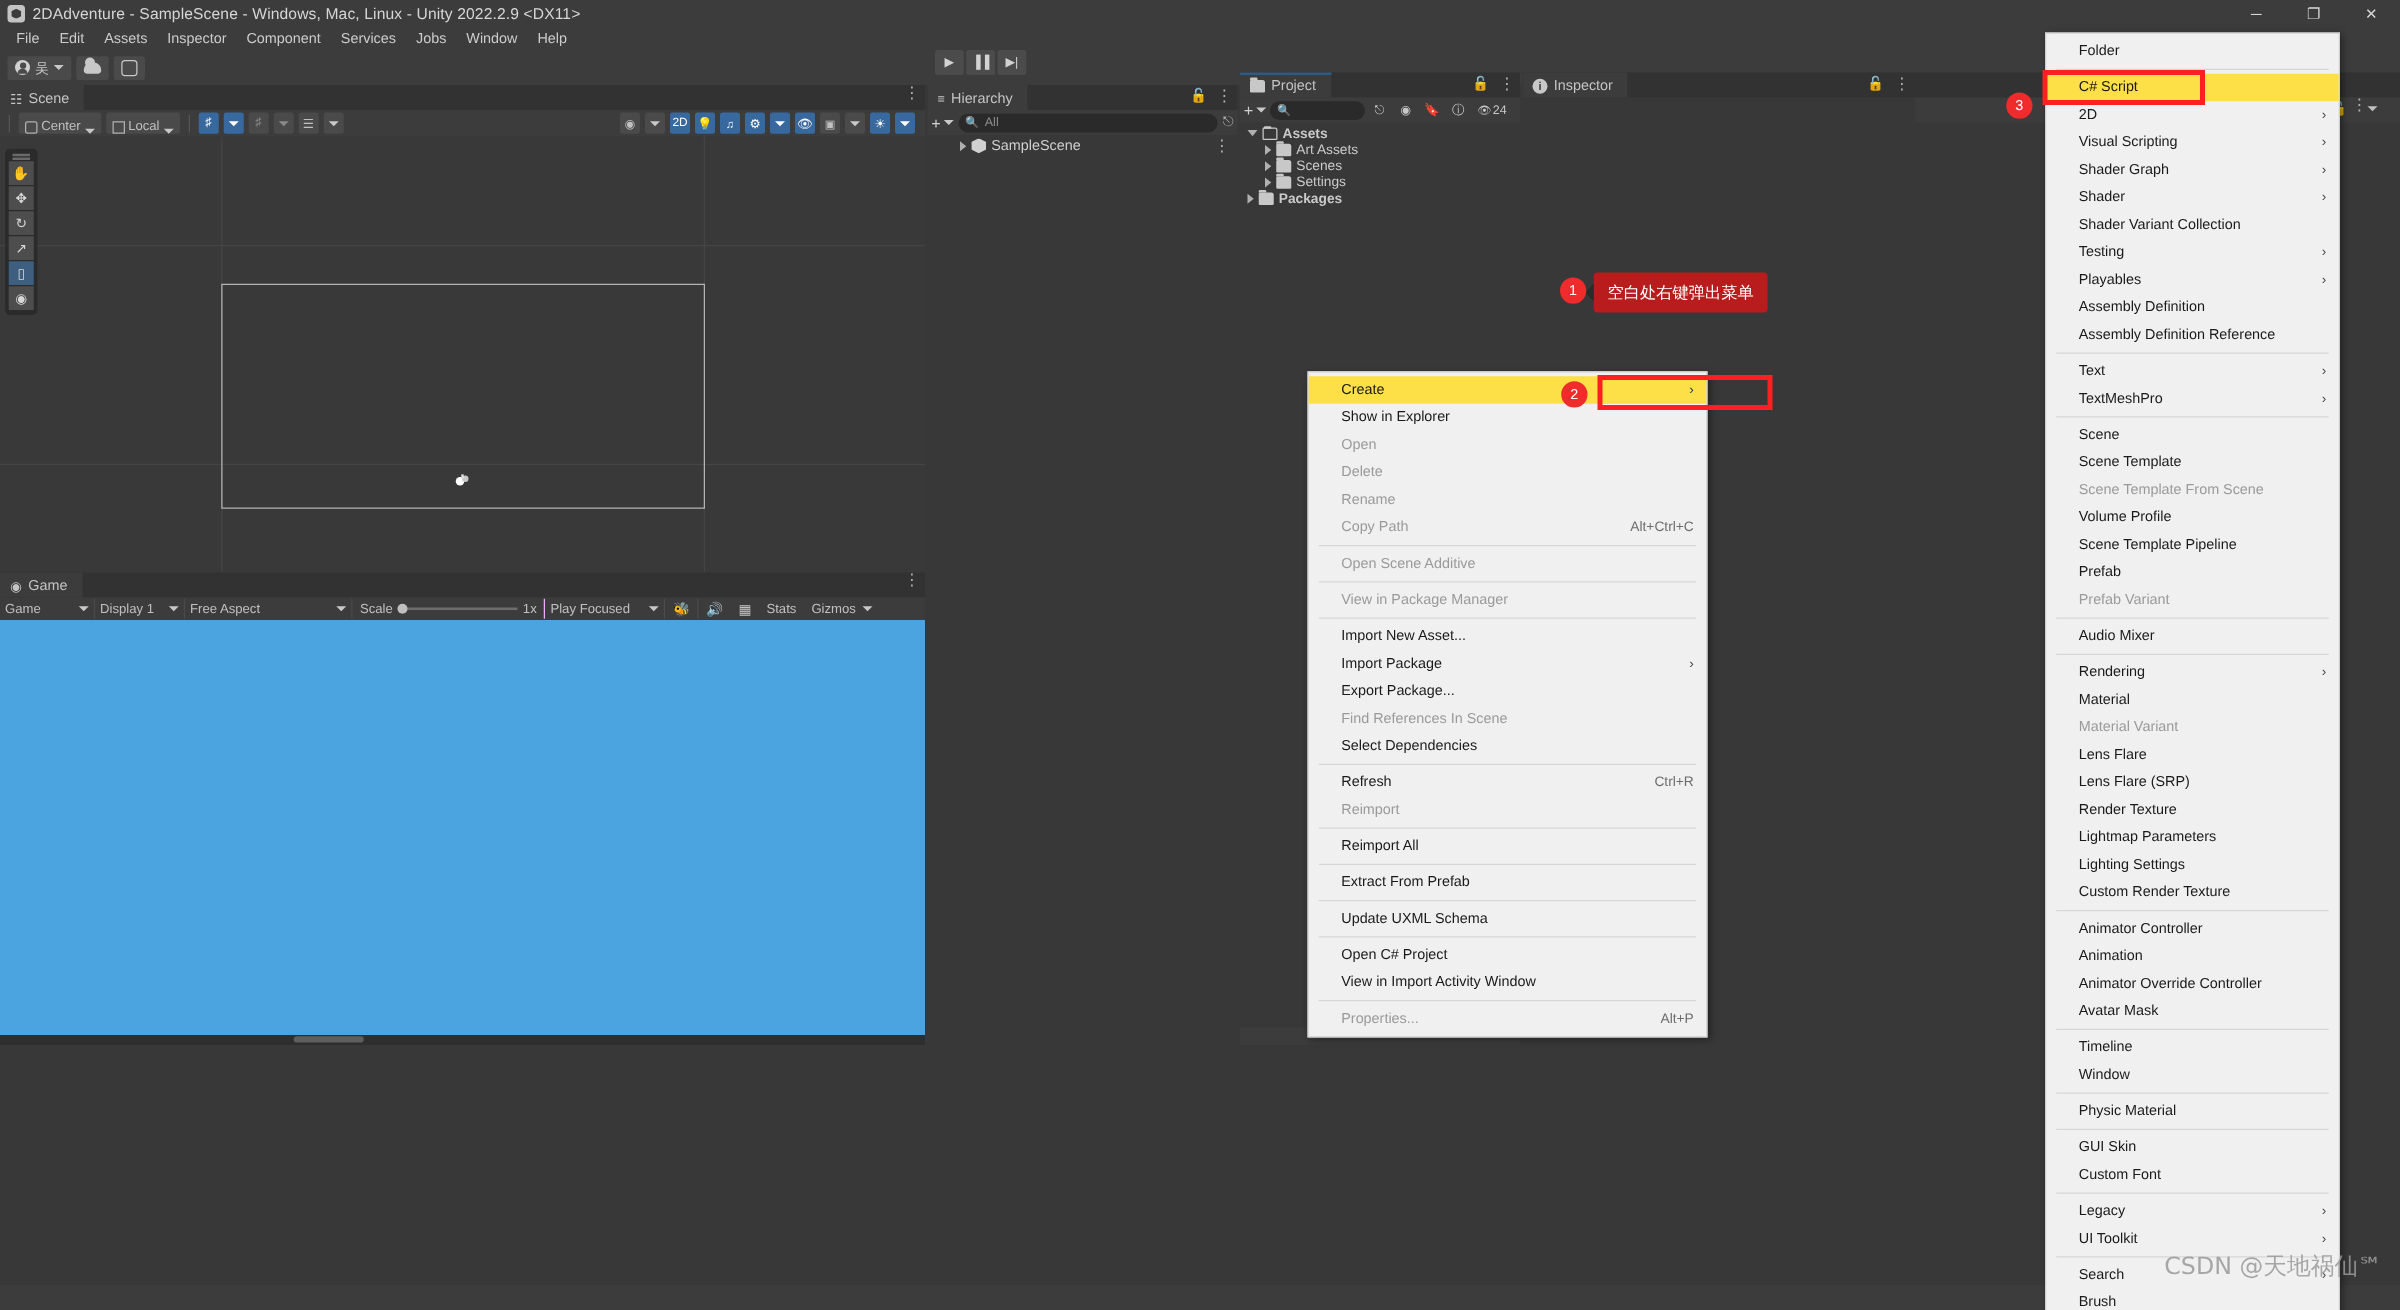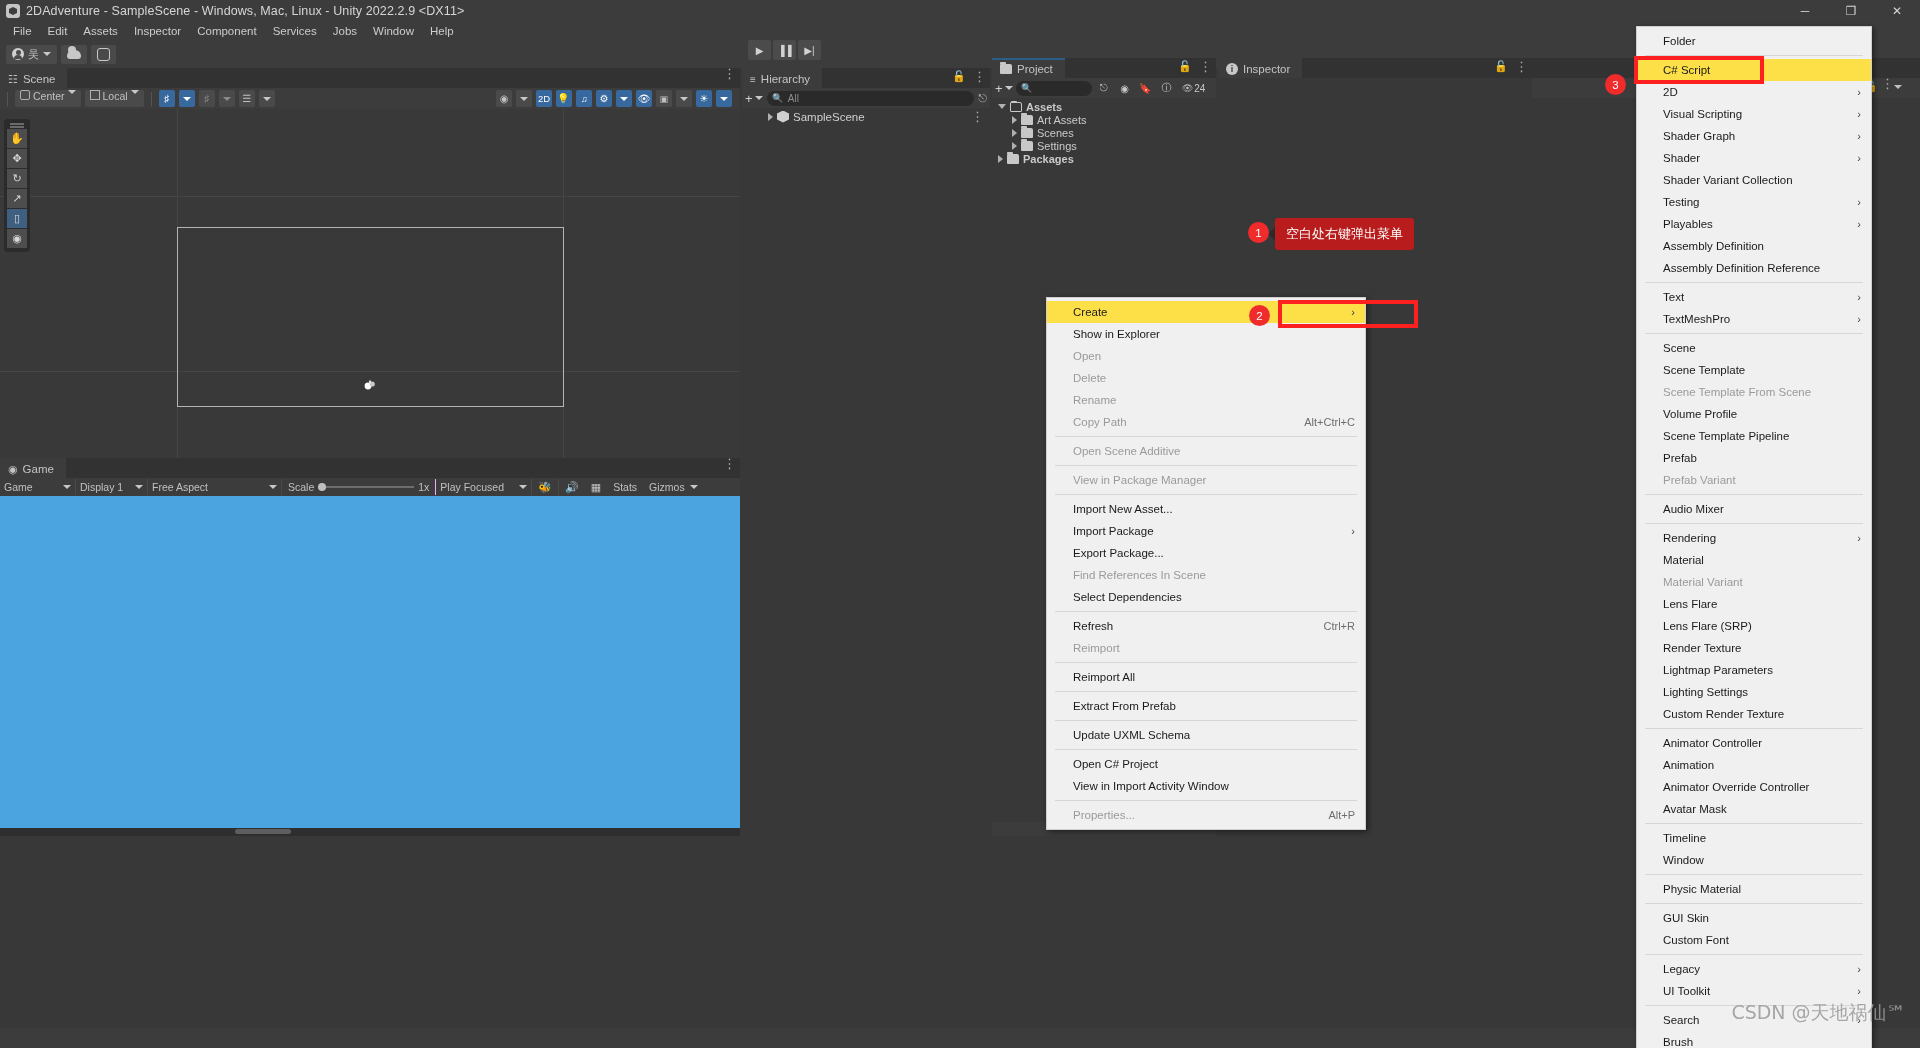--- a/index.html
+++ b/index.html
@@ -69,21 +69,21 @@
   .panel-tab.active-blue { border-top-color: #2c5d87; }
   .panel-right-icons { position: absolute; right: 4px; top: 2px; display: flex; gap: 7px; align-items: center;
                        color: #b0b0b0; font-size: 11px; }
   .kebab { letter-spacing: 0; line-height: 8px; font-size: 13px; }
 
   
   #scene-panel { left: 0; top: 68px; width: 740px; height: 390px; }
   .scene-toolbar { position:absolute; left:0; top:20px; width:100%; height:21px; background:#3c3c3c;
                    display:flex; align-items:center; gap:4px; padding-left:4px; }
   .st-sep { width:1px; height:14px; background:#555; margin:0 3px; }
-  .st-btn { height:17px; background:#4a4a4a; border-radius:2px; display:flex; align-items:flex-start;
+  .st-btn { height:17px; background:#4a4a4a; border-radius:2px; display:flex; align-items:flex-end;
             gap:3px; padding:0 5px; color:#c0c0c0; font-size:10.5px; }
   .st-small { width:16px; height:17px; background:#4a4a4a; border-radius:2px; display:flex;
               align-items:center; justify-content:center; }
   .st-small.blue { background:#38699e; }
   .scene-canvas { position:absolute; left:0; top:41px; width:740px; height:349px; background:#393939; overflow:hidden; }
   .grid-line { position:absolute; background:#454545; }
   .frame-rect { position:absolute; left:177px; top:118px; width:387px; height:180px;
                 border:1px solid #b4b4b4; }
   .scene-gizmo-tools { position:absolute; left:4px; top:-35px; width:26px; background:#2b2b2b;
                        border-radius:4px; padding:4px 0; display:flex; flex-direction:column; align-items:center; gap:1px; }

